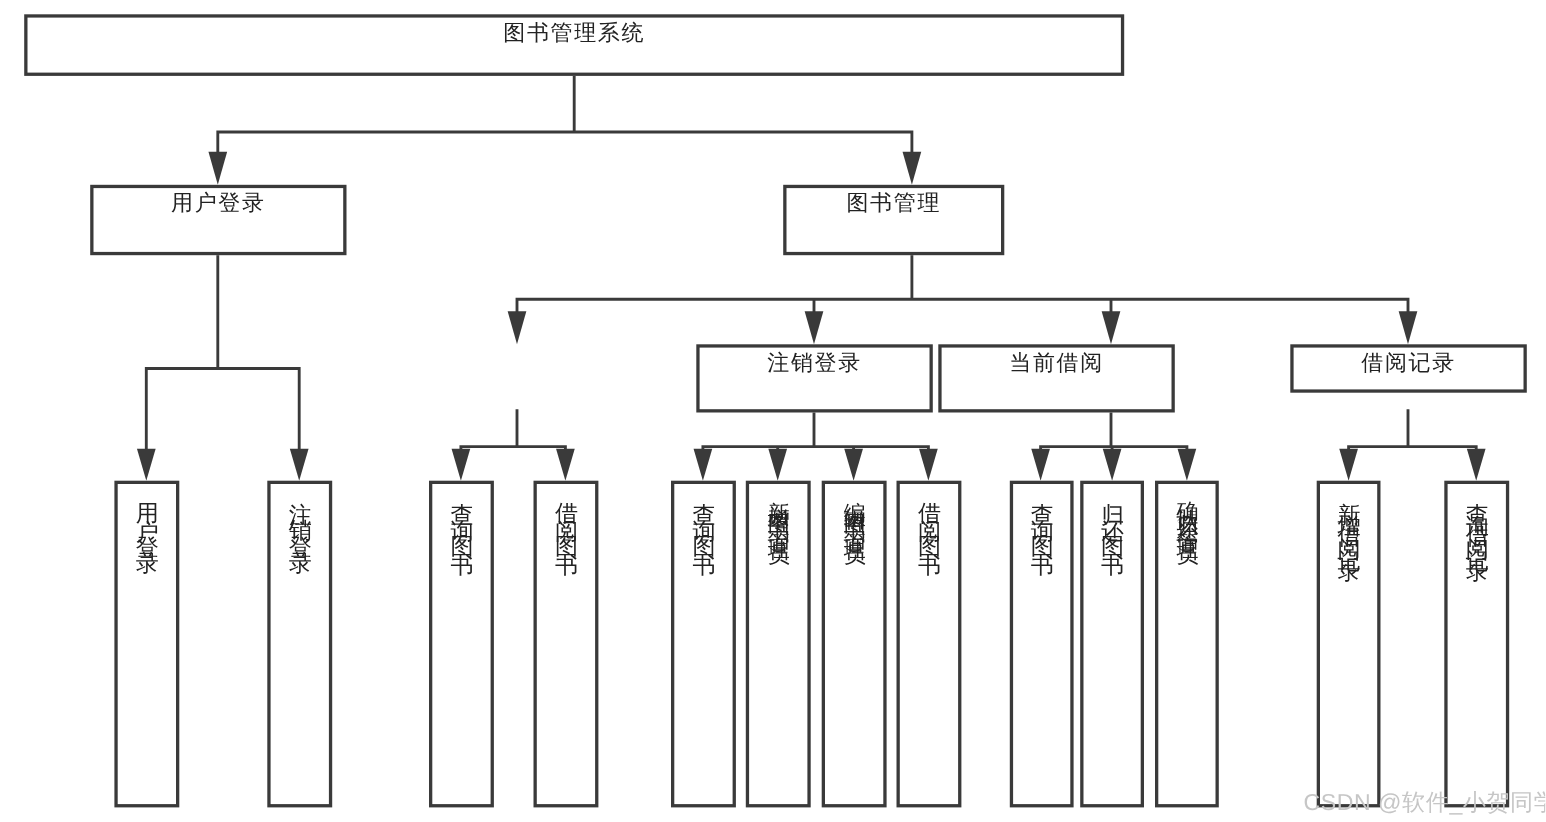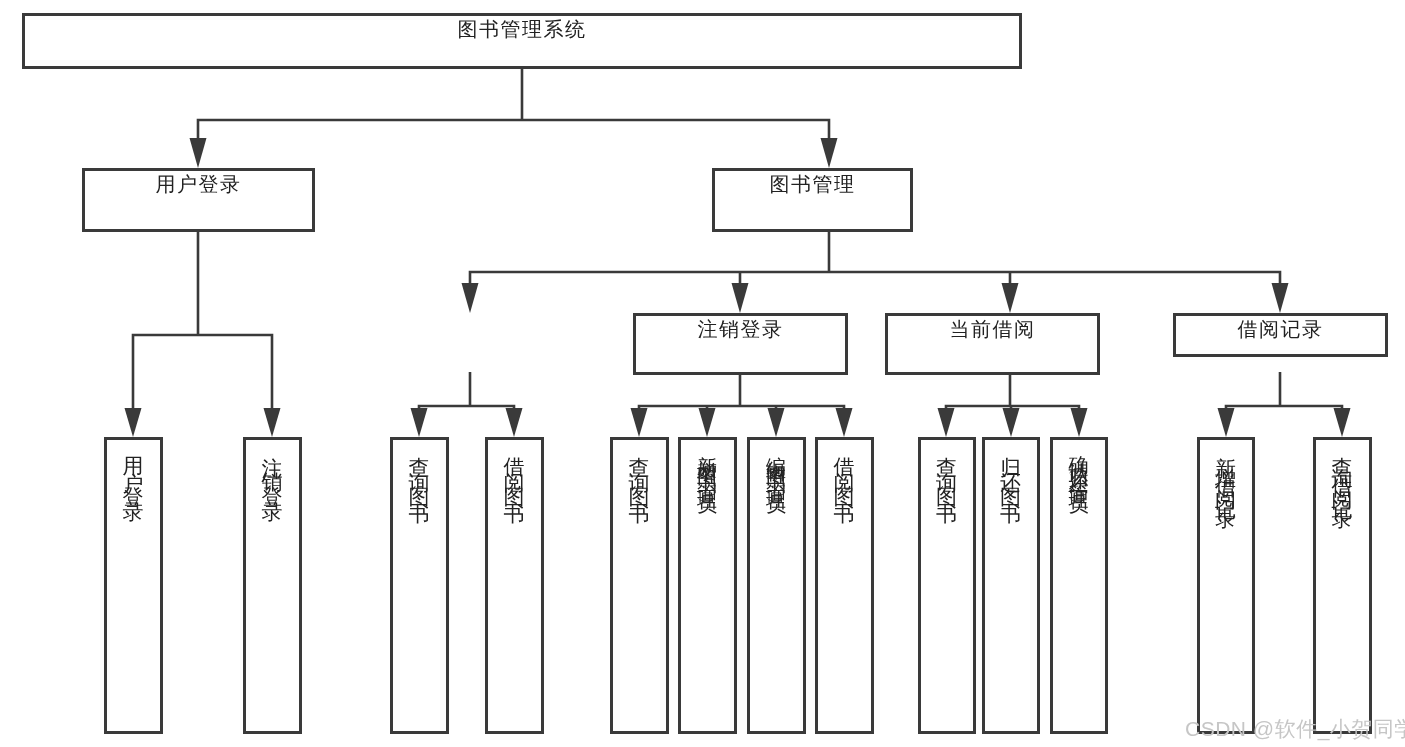--- a/index.html
+++ b/index.html
@@ -88,21 +88,21 @@
   <div class="node h-node" style="left:82px;top:168px;width:233px;height:64px">
     <span>用户登录</span>
   </div>
   <div class="node h-node" style="left:712px;top:168px;width:201px;height:64px">
     <span>图书管理</span>
   </div>
 
   <div class="node h-node" style="left:633px;top:313px;width:215px;height:62px">
     <span>注销登录</span>
   </div>
-  <div class="node h-node" style="left:885px;top:313px;width:215px;height:62px">
+  <div class="node h-node" style="left:853px;top:313px;width:215px;height:62px">
     <span>当前借阅</span>
   </div>
   <div class="node h-node" style="left:1173px;top:313px;width:215px;height:44px">
     <span>借阅记录</span>
   </div>
 
   <div class="node leaf ls-4" style="left:104px;top:437px;width:59px;height:297px">
     <span>用户登录</span>
   </div>
   <div class="node leaf ls-4" style="left:243px;top:437px;width:59px;height:297px">

